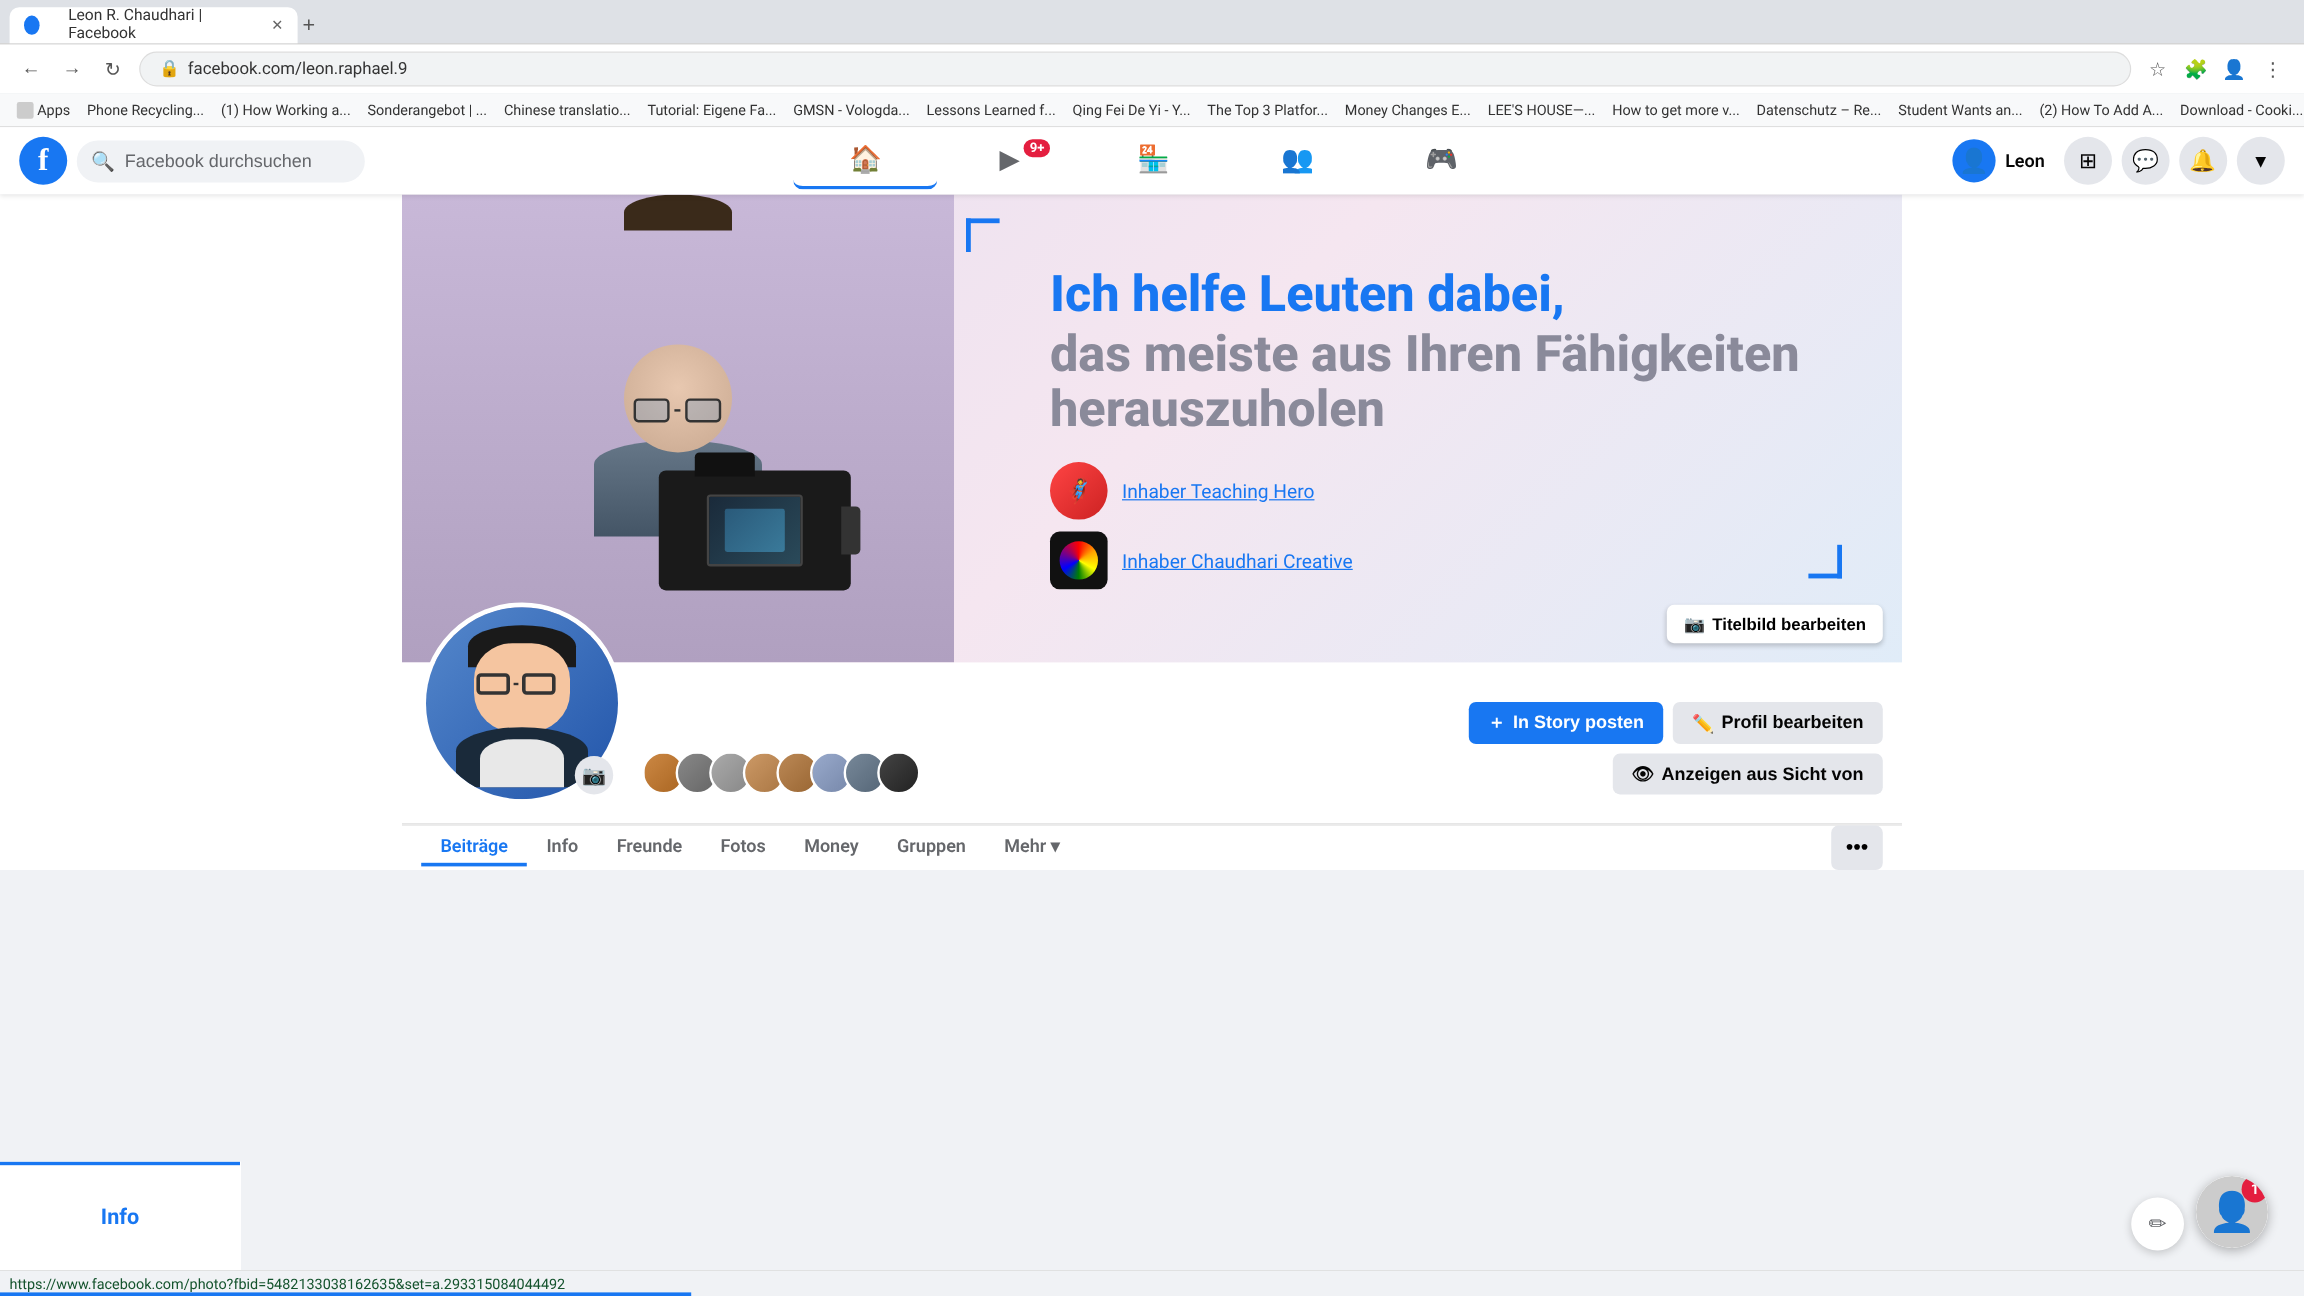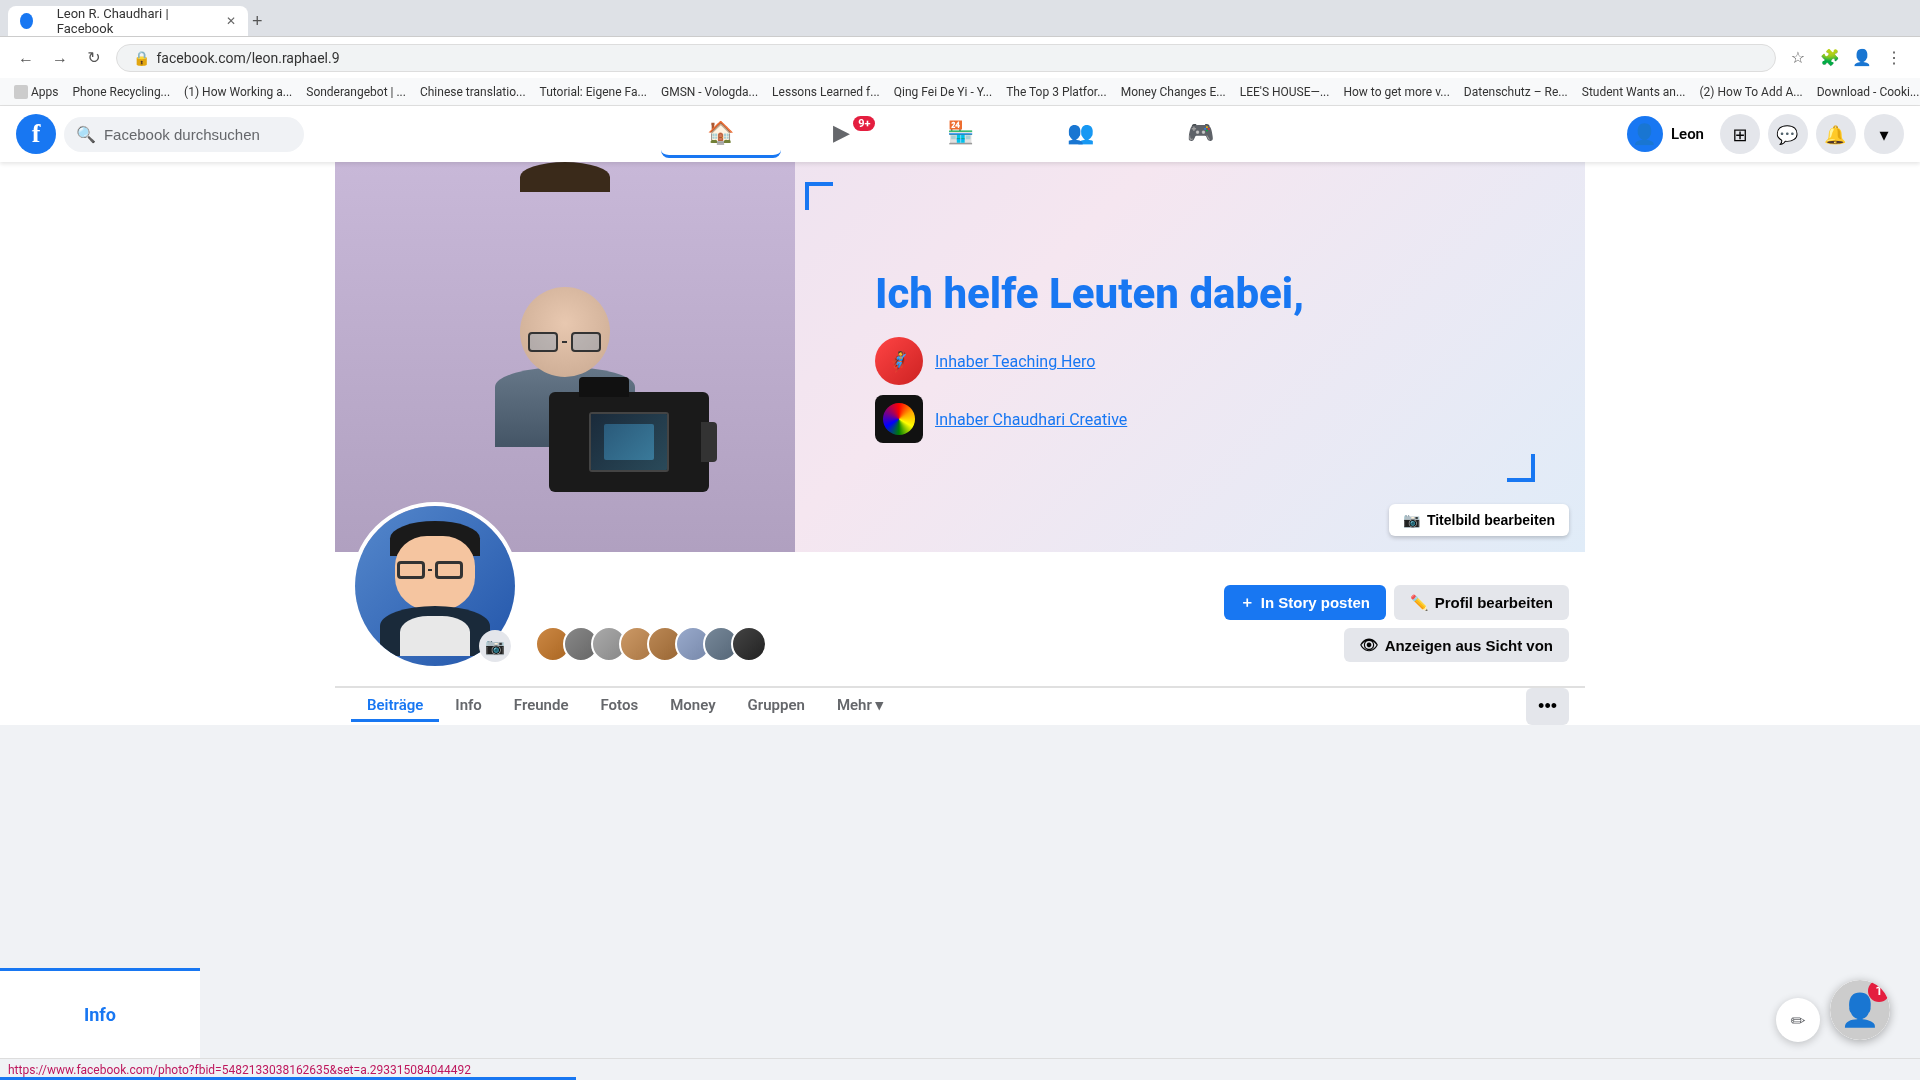--- a/index.html
+++ b/index.html
@@ -76,21 +76,21 @@
     .btn-view { background: #e4e6eb; color: #050505; border: none; border-radius: 6px; padding: 8px 16px; font-size: 15px; font-weight: 600; cursor: pointer; display: flex; align-items: center; gap: 6px; }
 
     
     .profile-tabs { background: #fff; width: 100%; max-width: 1250px; margin: 0 auto; border-top: 1px solid #e0e0e0; display: flex; align-items: center; padding: 0 16px; }
     .profile-tab { padding: 5px 16px; font-size: 15px; font-weight: 600; color: #65676b; cursor: pointer; border-bottom: 3px solid transparent; display: flex; align-items: center; }
     .profile-tab.active { color: #1877f2; border-bottom: 3px solid #1877f2; }
     .profile-tabs-more { margin-left: auto; }
     .profile-tabs-more-btn { background: #e4e6eb; border: none; border-radius: 6px; padding: 8px 12px; cursor: pointer; font-size: 18px; }
 
     
-    .status-bar { position: fixed; bottom: 0; left: 0; right: 0; height: 22px; background: #f0f2f5; border-top: 1px solid #ddd; display: flex; align-items: center; padding: 0 8px; font-size: 12px; color: #be185d; }
+    .status-bar { position: fixed; bottom: 0; left: 0; right: 0; height: 22px; background: #f0f2f5; border-top: 1px solid #ddd; display: flex; align-items: center; padding: 0 8px; font-size: 12px; color: #14532d; }
     .status-bar-url { flex: 1; }
     .status-bar-progress { height: 3px; background: #1877f2; position: absolute; bottom: 0; left: 0; width: 30%; }
 
     
     .info-tab-overlay { position: fixed; bottom: 22px; left: 0; width: 200px; height: 90px; background: #fff; border-top: 3px solid #1877f2; display: flex; align-items: center; justify-content: center; font-size: 18px; font-weight: 700; color: #1877f2; }
 
     
     .chat-btn { position: fixed; bottom: 40px; right: 30px; width: 60px; height: 60px; background: #fff; border-radius: 50%; box-shadow: 0 2px 10px rgba(0,0,0,0.3); display: flex; align-items: center; justify-content: center; cursor: pointer; overflow: hidden; }
     .chat-badge { position: absolute; top: 0; right: 0; background: #e41e3f; color: white; border-radius: 50%; width: 22px; height: 22px; font-size: 12px; font-weight: bold; display: flex; align-items: center; justify-content: center; }
     .compose-btn { position: fixed; bottom: 38px; right: 100px; width: 44px; height: 44px; background: #fff; border-radius: 50%; box-shadow: 0 2px 8px rgba(0,0,0,0.2); display: flex; align-items: center; justify-content: center; cursor: pointer; font-size: 18px; color: #65676b; }
@@ -237,20 +237,23 @@
         </div>
 
         <div class="cover-text-area">
 
           <div style="position:absolute; top:20px; left:470px; width:28px; height:28px; border-top:4px solid #1877f2; border-left:4px solid #1877f2;"></div>
 
           <div style="position:absolute; bottom:70px; right:50px; width:28px; height:28px; border-bottom:4px solid #1877f2; border-right:4px solid #1877f2;"></div>
 
           <div style="padding-left: 40px;">
             <div class="cover-heading-blue">Ich helfe Leuten dabei,</div>
+            <div class="cover-heading-gray">
+              <span>das meiste aus Ihren Fähigkeiten herauszuholen</span>
+            </div>
             <div class="cover-companies">
               <div class="cover-company">
                 <div class="teaching-hero-logo">
                   <span style="font-size:20px;">🦸</span>
                 </div>
                 <span class="cover-company-name">Inhaber Teaching Hero</span>
               </div>
               <div class="cover-company">
                 <div class="chaudhari-logo">
                   <div class="chaudhari-logo-inner"></div>

